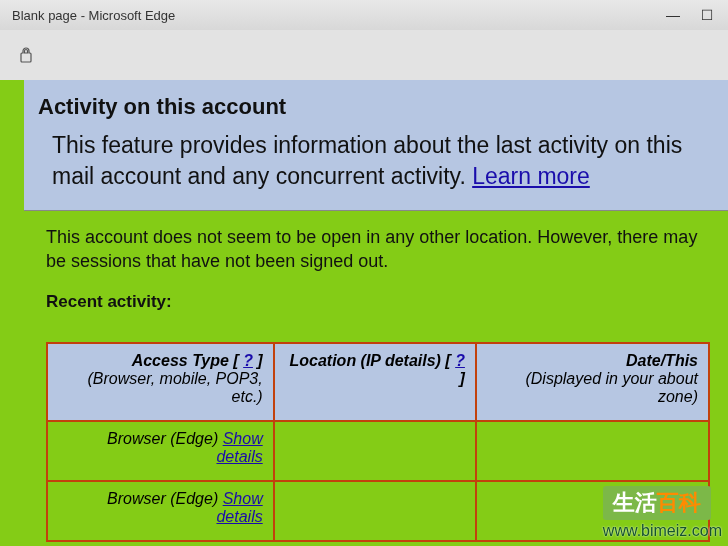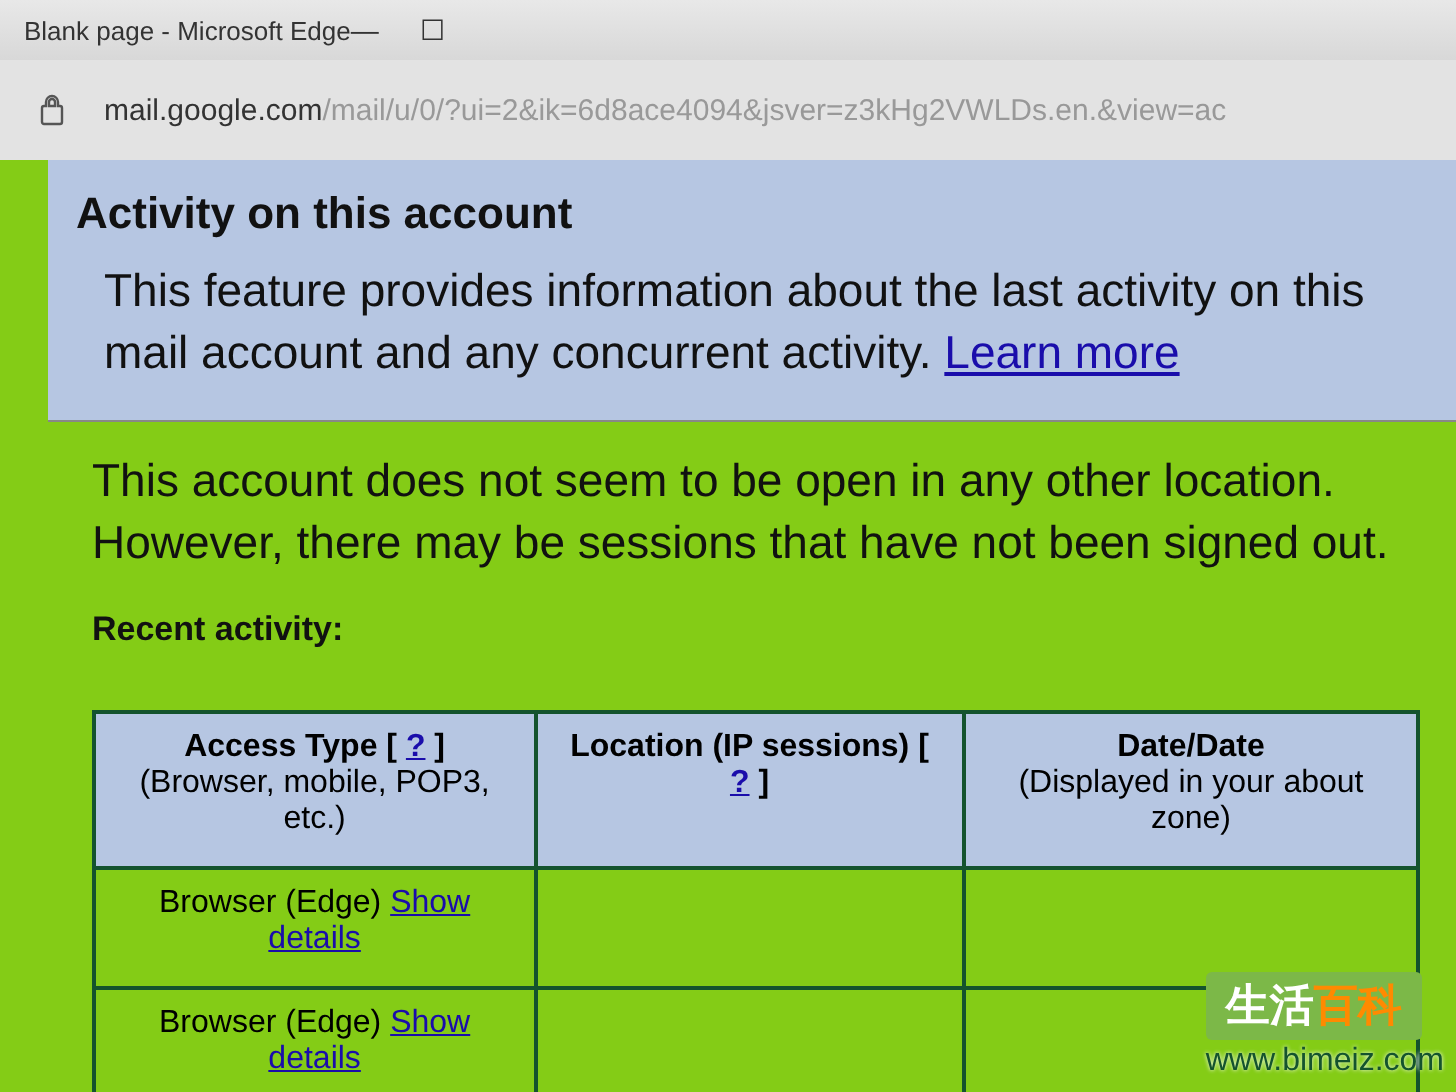--- a/index.html
+++ b/index.html
@@ -9,20 +9,21 @@
       height: 546px;
       background: #fff;
       overflow: hidden;
       position: relative;
     }
     .title-bar {
       background: linear-gradient(#e8e8e8, #d8d8d8);
       height: 30px;
       display: flex;
       align-items: center;
+      justify-content: space-between;
       padding: 0 8px;
       font-size: 13px;
       color: #333;
     }
     .title-bar-text { padding-left: 4px; }
     .title-bar-controls { display: flex; gap: 20px; padding-right: 6px; }
     .title-bar-btn {
       width: 14px; height: 14px;
       display: flex; align-items: center; justify-content: center;
       font-size: 14px; color: #333; cursor: pointer;
@@ -58,21 +59,21 @@
       font-size: 23px;
       color: #111;
       line-height: 1.35;
       padding-left: 14px;
     }
     .description a { color: #1a0dab; text-decoration: underline; }
     .status-section {
       padding: 14px 18px 10px 22px;
     }
     .status-text {
-      font-size: 23px;
+      font-size: 18px;
       color: #111;
       line-height: 1.35;
       margin-bottom: 18px;
     }
     .signout-wrap {
       display: inline-block;
       border: 6px solid #00e000;
       padding: 0;
       margin-bottom: 20px;
     }
@@ -89,24 +90,25 @@
       font-weight: bold;
       color: #111;
       margin-bottom: 30px;
     }
     .activity-table {
       border-collapse: collapse;
       width: 100%;
       font-size: 16px;
     }
     .activity-table th, .activity-table td {
-      border: 2px solid #14532d;
-      text-align: center;
+      border: 2px solid #c2410c;
+      text-align: right;
       vertical-align: top;
       padding: 8px 10px 14px 10px;
+      font-style: italic;
     }
     .activity-table th {
       background: #b6c6e2;
       font-weight: normal;
     }
     .activity-table th .bold { font-weight: bold; }
     .activity-table th .sub { display: block; }
     .help-link { color: #1a0dab; text-decoration: underline; font-weight: bold; }
     .detail-link { color: #1a0dab; text-decoration: underline; }
     .watermark {
@@ -143,23 +145,20 @@
     <span class="title-bar-btn">☐</span>
   </div>
 </div>
 
 <div class="address-bar">
   <span class="lock-icon">
     <svg viewBox="0 0 14 16">
         <path d="M4 6V4a3 3 0 016 0v2h1a1 1 0 011 1v7a1 1 0 01-1 1H3a1 1 0 01-1-1V7a1 1 0 011-1h1zm1.5 0h3V4a1.5 1.5 0 00-3 0v2z" fill="none" stroke="#555" stroke-width="1.2"></path>
       </svg>
   </span>
-  <span class="url">
-    <span class="dark">mail.google.com</span><span>/mail/u/0/?ui=2&amp;ik=6d8ace4094&amp;jsver=z3kHg2VWLDs.en.&amp;view=ac</span>
-  </span>
 </div>
 
 <div class="content">
   <div class="header-section">
     <h1 class="page-title">Activity on this account</h1>
     <p class="description">
       <span>This feature provides information about the last activity on this mail account and any concurrent activity. </span><a href="#">Learn more</a>
     </p>
   </div>
 
@@ -171,25 +170,25 @@
 
     <table class="activity-table">
       <thead>
         <tr>
           <th>
             <span class="bold">Access Type</span>
             <span class="bold"> [ </span><a href="#" class="help-link">?</a><span class="bold"> ]</span>
             <span class="sub">(Browser, mobile, POP3, etc.)</span>
           </th>
           <th>
-            <span class="bold">Location (IP sessions)</span>
+            <span class="bold">Location (IP details)</span>
             <span class="bold"> [ </span><a href="#" class="help-link">?</a><span class="bold"> ]</span>
           </th>
           <th>
-            <span class="bold">Date/Date</span>
+            <span class="bold">Date/This</span>
             <span class="sub">(Displayed in your about zone)</span>
           </th>
         </tr>
       </thead>
       <tbody>
         <tr>
           <td>
             <span>Browser (Edge) </span><a href="#" class="detail-link">Show details</a>
           </td>
           <td></td>

